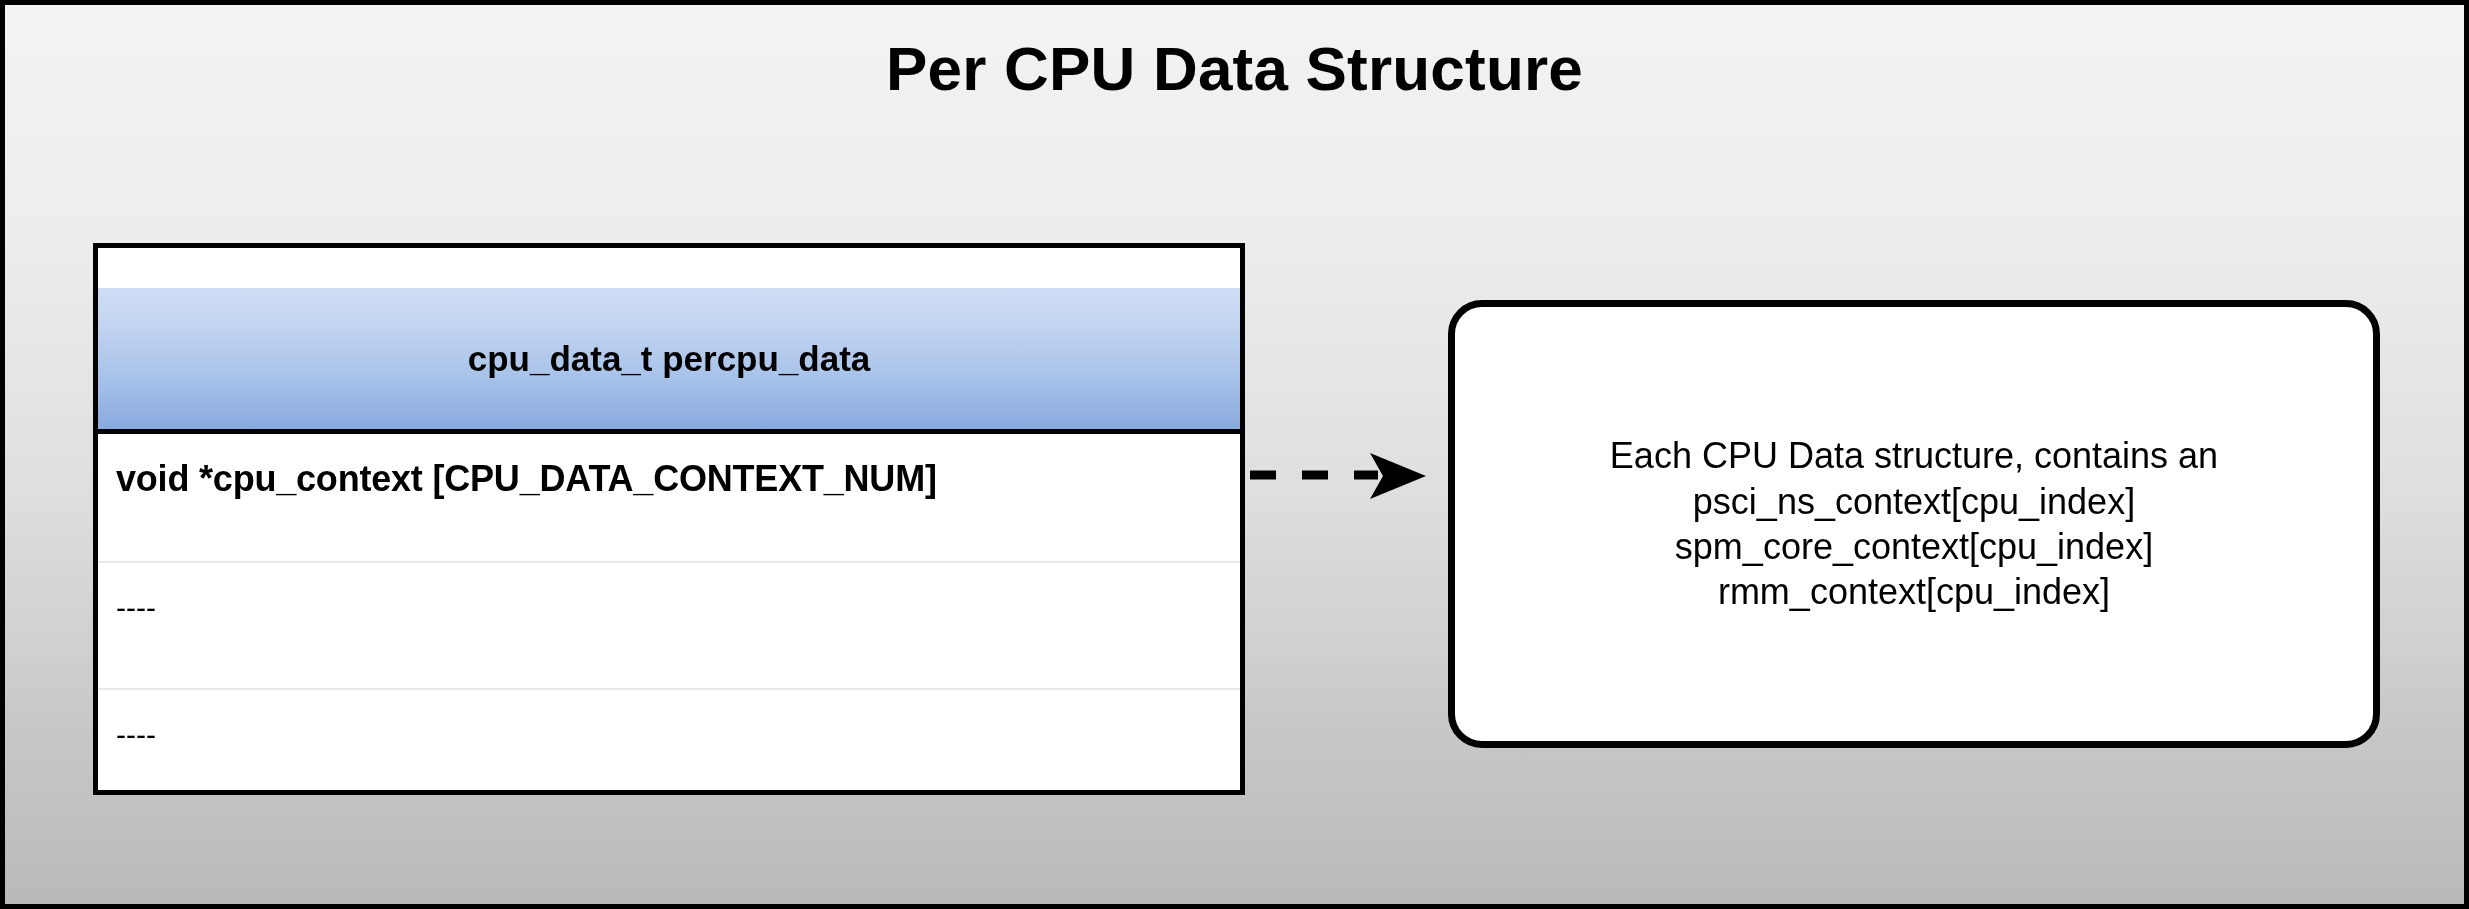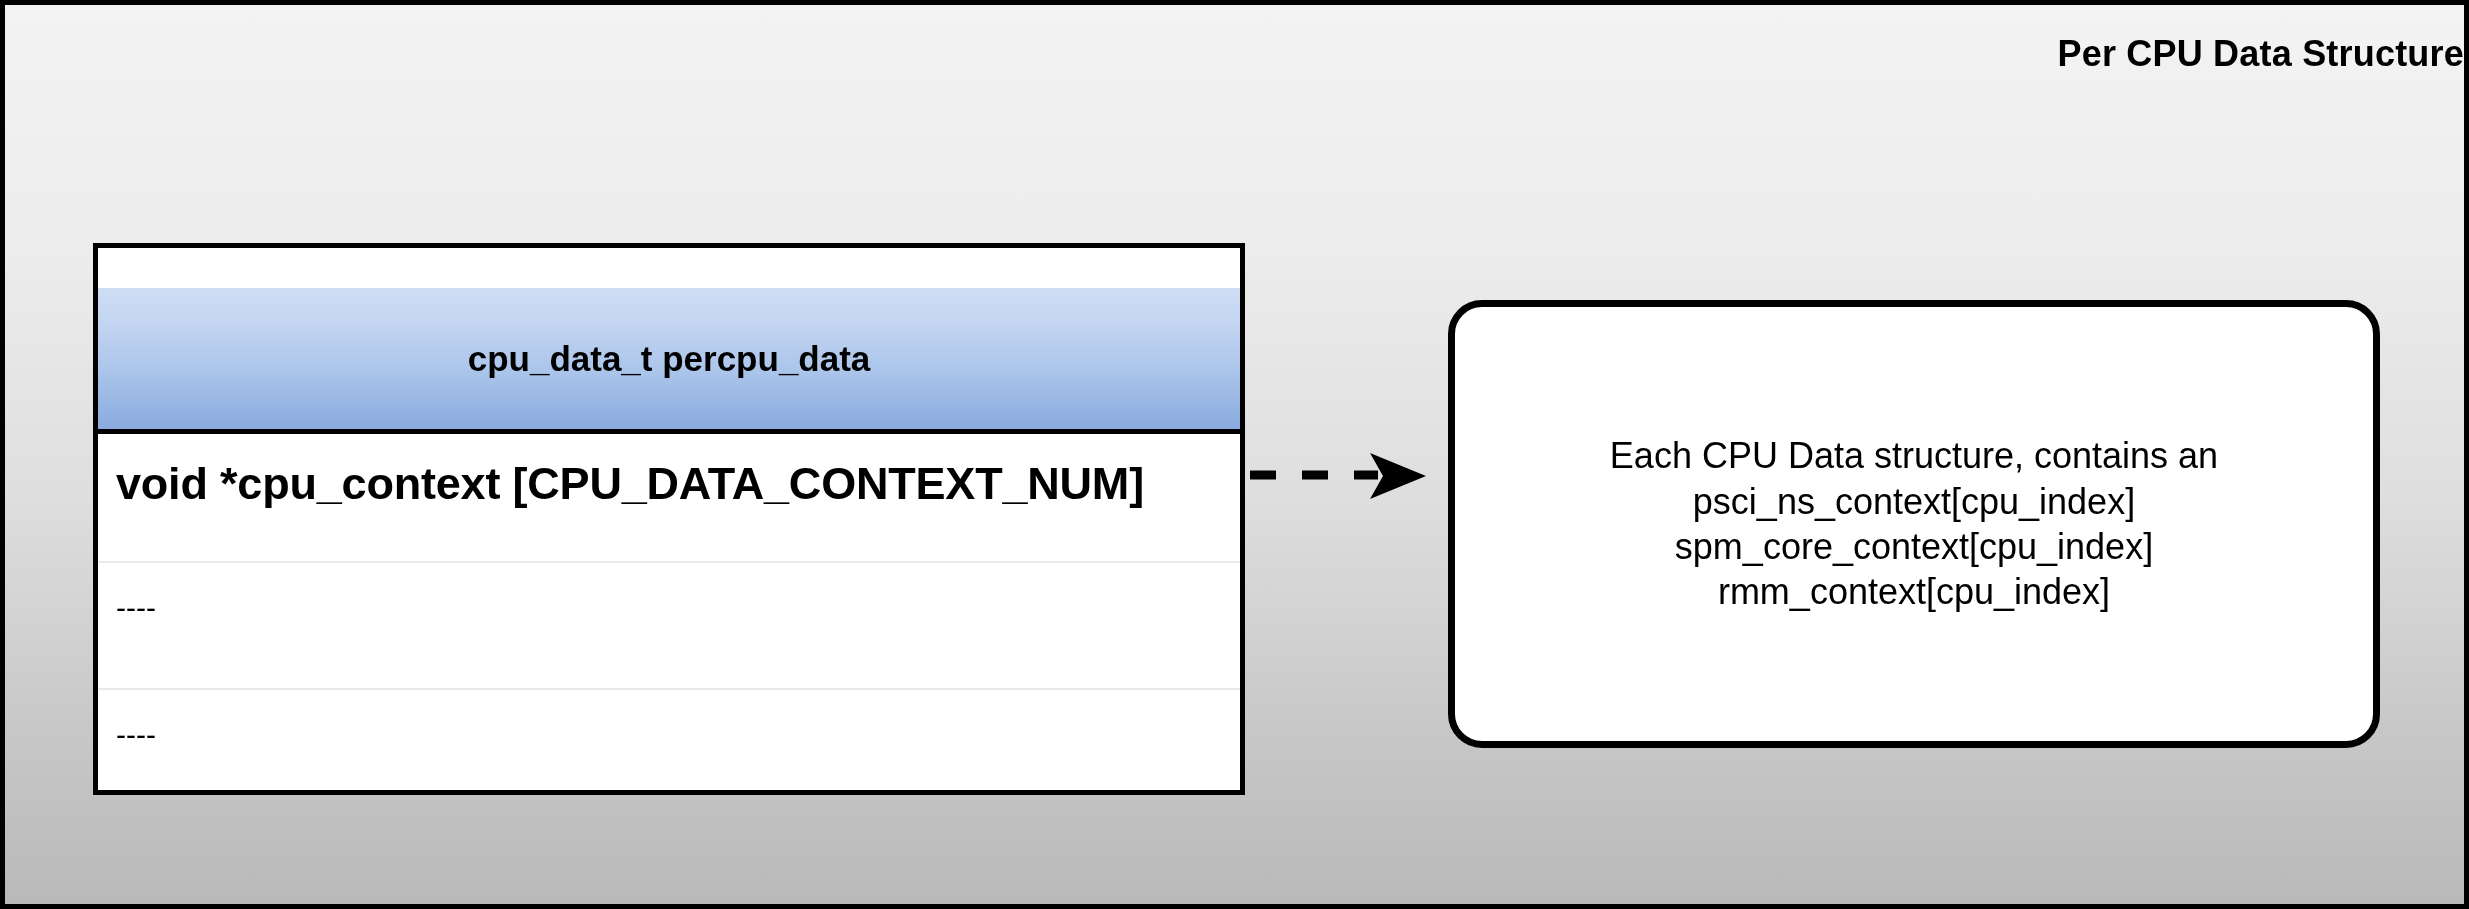--- a/index.html
+++ b/index.html
@@ -18,22 +18,22 @@
     overflow: hidden;
     font-family: "Liberation Sans", "DejaVu Sans", sans-serif;
   }
 
   
   #diagram-title {
     position: absolute;
     left: 0;
     top: 28px;
     width: 100%;
-    text-align: right;
-    font-size: 36px;
+    text-align: center;
+    font-size: 62px;
     font-weight: bold;
     color: #000000;
     letter-spacing: 0.2px;
     white-space: nowrap;
   }
 
   
   #struct-box {
     position: absolute;
     left: 88px;
@@ -77,21 +77,21 @@
     width: 100%;
     padding: 0 0 0 18px;
     display: flex;
     align-items: flex-start;
     color: #000000;
     overflow: hidden;
   }
 
   .struct-row.first {
     height: 127px;
-    font-size: 45px;
+    font-size: 36px;
     font-weight: bold;
     padding-top: 24px;
     letter-spacing: -0.2px;
     white-space: nowrap;
   }
 
   .struct-row.dash {
     height: 127px;
     font-size: 30px;
     font-weight: normal;

